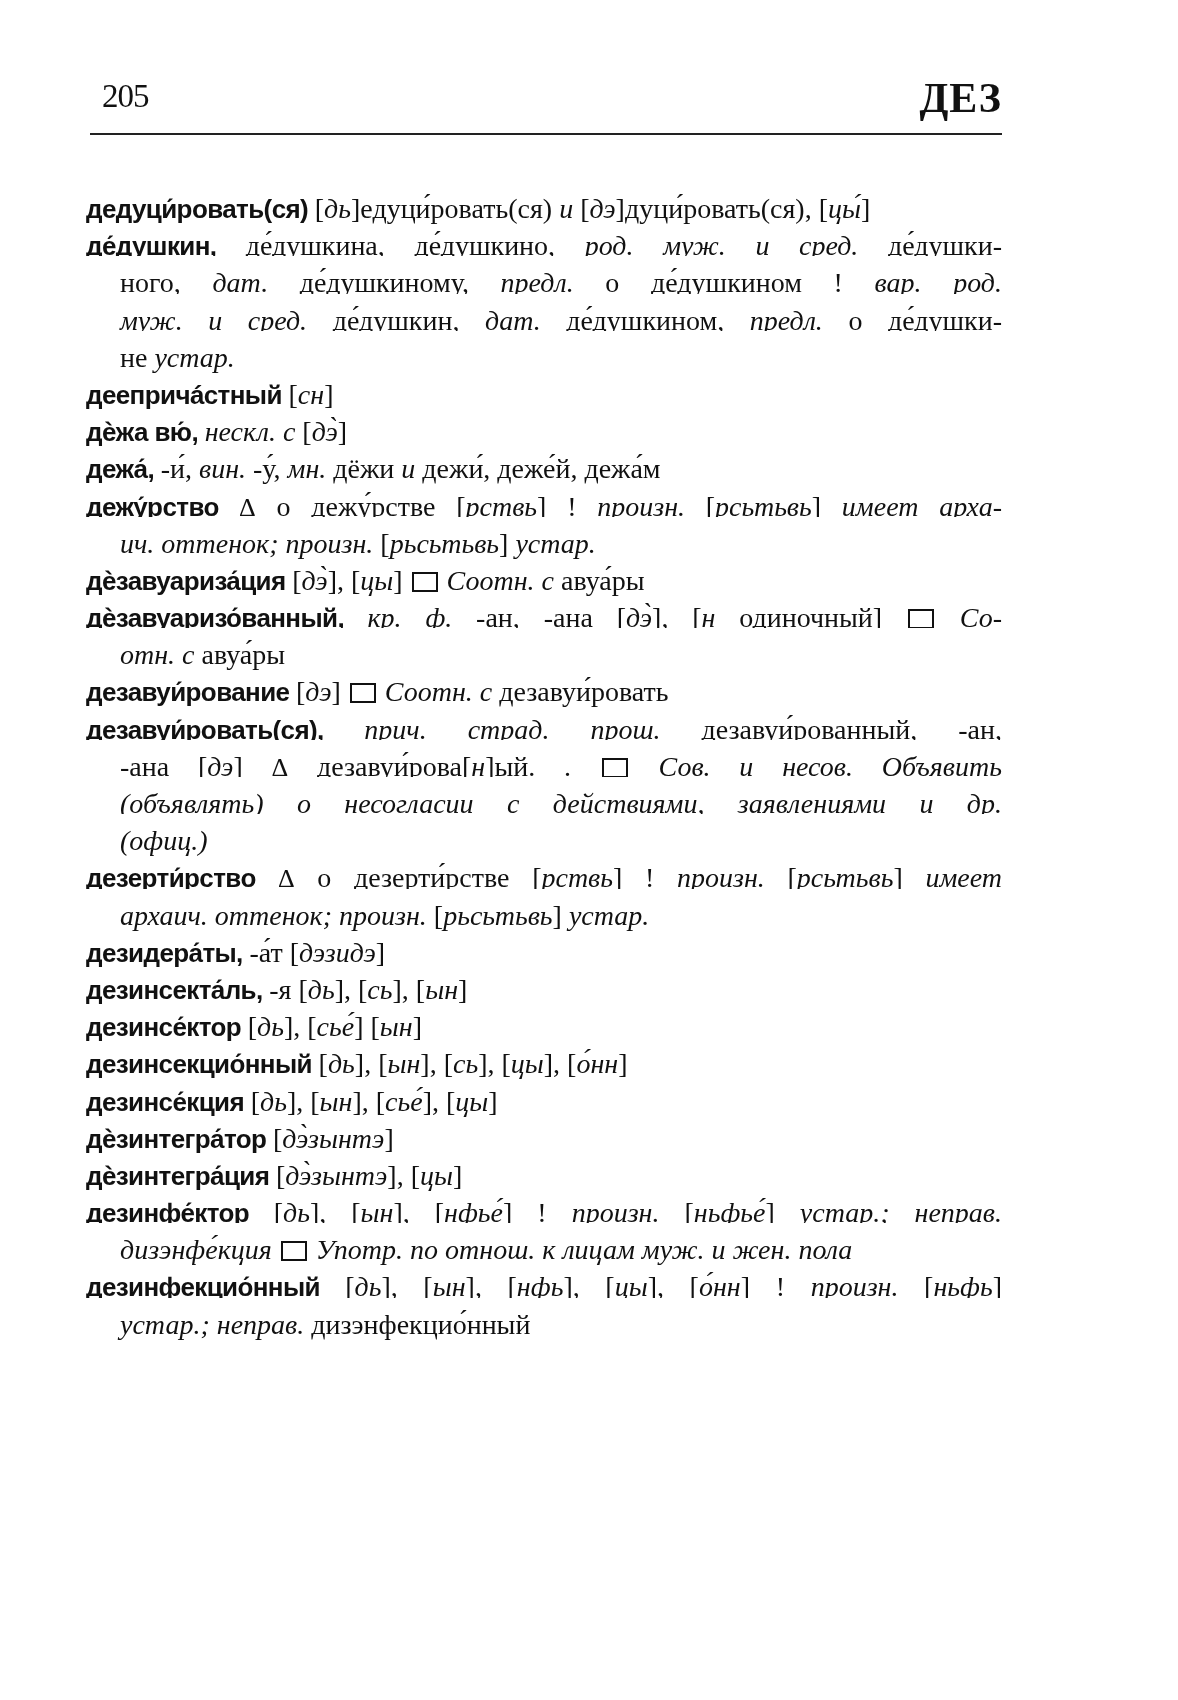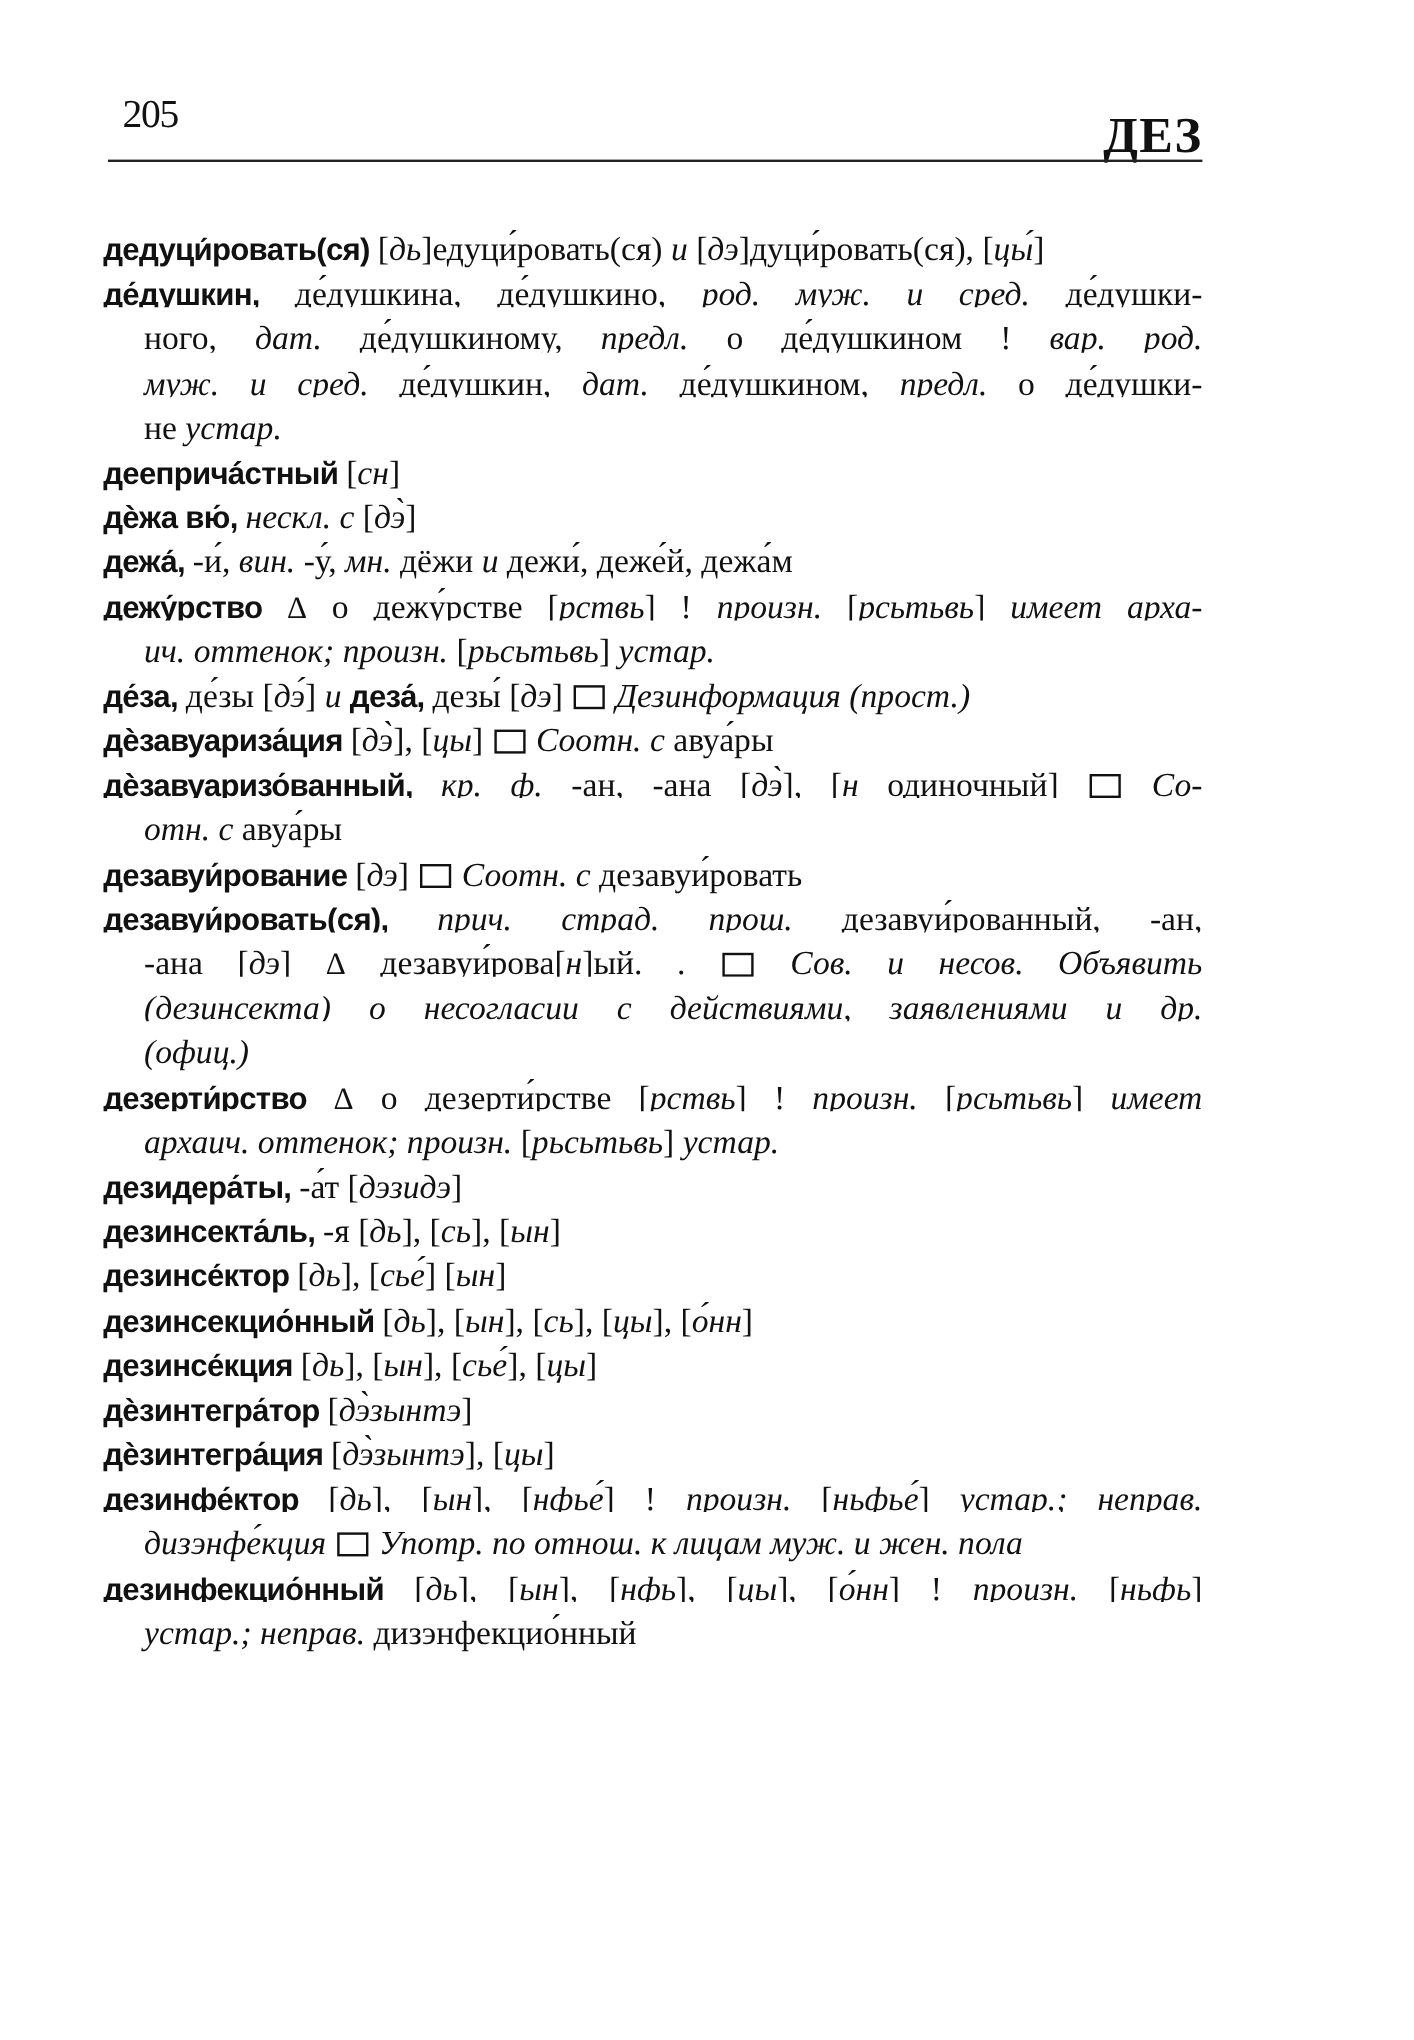--- a/index.html
+++ b/index.html
@@ -1,20 +1,20 @@
 <!DOCTYPE html>
 <html><head>
 <meta charset="utf-8">
 <style>
   html, body { margin: 0; padding: 0; background: #ffffff; }
   body { width: 1178px; height: 1700px; position: relative; overflow: hidden;
          font-family: "Liberation Serif", "DejaVu Serif", serif; color: #111111; }
   .page-header { position: absolute; left: 90px; top: 78px; width: 912px; height: 54px; }
   .page-number { position: absolute; left: 12px; top: 0; font-size: 33px; letter-spacing: -1px; }
-  .running-head { position: absolute; right: 0; top: -4px; font-size: 42px; font-weight: bold; letter-spacing: 1px; margin-top: 16px; }
+  .running-head { position: absolute; right: 0; top: -4px; font-size: 42px; font-weight: bold; letter-spacing: 1px; }
   .header-rule { position: absolute; left: 90px; top: 133px; width: 912px; height: 2px; background: #222; }
   .body-text { position: absolute; left: 86px; top: 182px; width: 916px; }
   .entry { margin: 0; }
   .line { height: 37.2px; line-height: 53px; font-size: 28px; white-space: nowrap; overflow: visible; }
   .line.cont { padding-left: 34px; }
   .line.justify { text-align: justify; text-align-last: justify; white-space: normal; overflow: hidden; }
   .run-b { font-weight: bold; font-family: "Liberation Sans Narrow", "Liberation Sans", "DejaVu Sans", sans-serif; letter-spacing: -0.6px; font-size: 26px; }
   .run-i { font-style: italic; }
   .run-r { }
   .glyph-box { display: inline-block; width: 26px; height: 20px; border: 2px solid #111; vertical-align: -2px; margin: 0 2px; box-sizing: border-box; }
@@ -46,36 +46,33 @@
       <div class="line"><span class="run-b">дѐжа вю́, </span><span class="run-i">нескл. с </span><span class="run-r">[</span><span class="run-i">дэ̀</span><span class="run-r">]</span></div>
     </div>
     <div class="entry">
       <div class="line"><span class="run-b">дежа́, </span><span class="run-r">-и́, </span><span class="run-i">вин. </span><span class="run-r">-у́, </span><span class="run-i">мн. </span><span class="run-r">дёжи </span><span class="run-i">и </span><span class="run-r">дежи́, деже́й, дежа́м</span></div>
     </div>
     <div class="entry">
       <div class="line justify"><span class="run-b">дежу́рство </span><span class="glyph-tri">Δ</span><span class="run-r"> о дежу́рстве [</span><span class="run-i">рствь</span><span class="run-r">] ! </span><span class="run-i">произн. </span><span class="run-r">[</span><span class="run-i">рсьтьвь</span><span class="run-r">] </span><span class="run-i">имеет арха-</span></div>
       <div class="line cont"><span class="run-i">ич. оттенок; произн. </span><span class="run-r">[</span><span class="run-i">рьсьтьвь</span><span class="run-r">] </span><span class="run-i">устар.</span></div>
     </div>
     <div class="entry">
-      <div class="line"><span class="run-b">де́за, </span><span class="run-r">де́зы [</span><span class="run-i">дэ́</span><span class="run-r">] </span><span class="run-i">и </span><span class="run-b">деза́, </span><span class="run-r">дезы́ [</span><span class="run-i">дэ</span><span class="run-r">] </span><span class="glyph-box"></span><span class="run-i"> Дезинформация (прост.)</span></div>
-    </div>
-    <div class="entry">
       <div class="line"><span class="run-b">дѐзавуариза́ция </span><span class="run-r">[</span><span class="run-i">дэ̀</span><span class="run-r">], [</span><span class="run-i">цы</span><span class="run-r">] </span><span class="glyph-box"></span><span class="run-i"> Соотн. с </span><span class="run-r">авуа́ры</span></div>
     </div>
     <div class="entry">
       <div class="line justify"><span class="run-b">дѐзавуаризо́ванный, </span><span class="run-i">кр. ф. </span><span class="run-r">-ан, -ана [</span><span class="run-i">дэ̀</span><span class="run-r">], [</span><span class="run-i">н</span><span class="run-r"> одиночный] </span><span class="glyph-box"></span><span class="run-i"> Со-</span></div>
       <div class="line cont"><span class="run-i">отн. с </span><span class="run-r">авуа́ры</span></div>
     </div>
     <div class="entry">
       <div class="line"><span class="run-b">дезавуи́рование </span><span class="run-r">[</span><span class="run-i">дэ</span><span class="run-r">] </span><span class="glyph-box"></span><span class="run-i"> Соотн. с </span><span class="run-r">дезавуи́ровать</span></div>
     </div>
     <div class="entry">
       <div class="line justify"><span class="run-b">дезавуи́ровать(ся), </span><span class="run-i">прич. страд. прош. </span><span class="run-r">дезавуи́рованный, -ан,</span></div>
       <div class="line cont justify"><span class="run-r">-ана [</span><span class="run-i">дэ</span><span class="run-r">] </span><span class="glyph-tri">Δ</span><span class="run-r"> дезавуи́рова[</span><span class="run-i">н</span><span class="run-r">]ый. . </span><span class="glyph-box"></span><span class="run-i"> Сов. и несов. Объявить</span></div>
-      <div class="line cont justify"><span class="run-i">(дезинсекта) о несогласии с действиями, заявлениями и др.</span></div>
+      <div class="line cont justify"><span class="run-i">(объявлять) о несогласии с действиями, заявлениями и др.</span></div>
       <div class="line cont"><span class="run-i">(офиц.)</span></div>
     </div>
     <div class="entry">
       <div class="line justify"><span class="run-b">дезерти́рство </span><span class="glyph-tri">Δ</span><span class="run-r"> о дезерти́рстве [</span><span class="run-i">рствь</span><span class="run-r">] ! </span><span class="run-i">произн. </span><span class="run-r">[</span><span class="run-i">рсьтьвь</span><span class="run-r">] </span><span class="run-i">имеет</span></div>
       <div class="line cont"><span class="run-i">архаич. оттенок; произн. </span><span class="run-r">[</span><span class="run-i">рьсьтьвь</span><span class="run-r">] </span><span class="run-i">устар.</span></div>
     </div>
     <div class="entry">
       <div class="line"><span class="run-b">дезидера́ты, </span><span class="run-r">-а́т [</span><span class="run-i">дэзидэ</span><span class="run-r">]</span></div>
     </div>
     <div class="entry">

